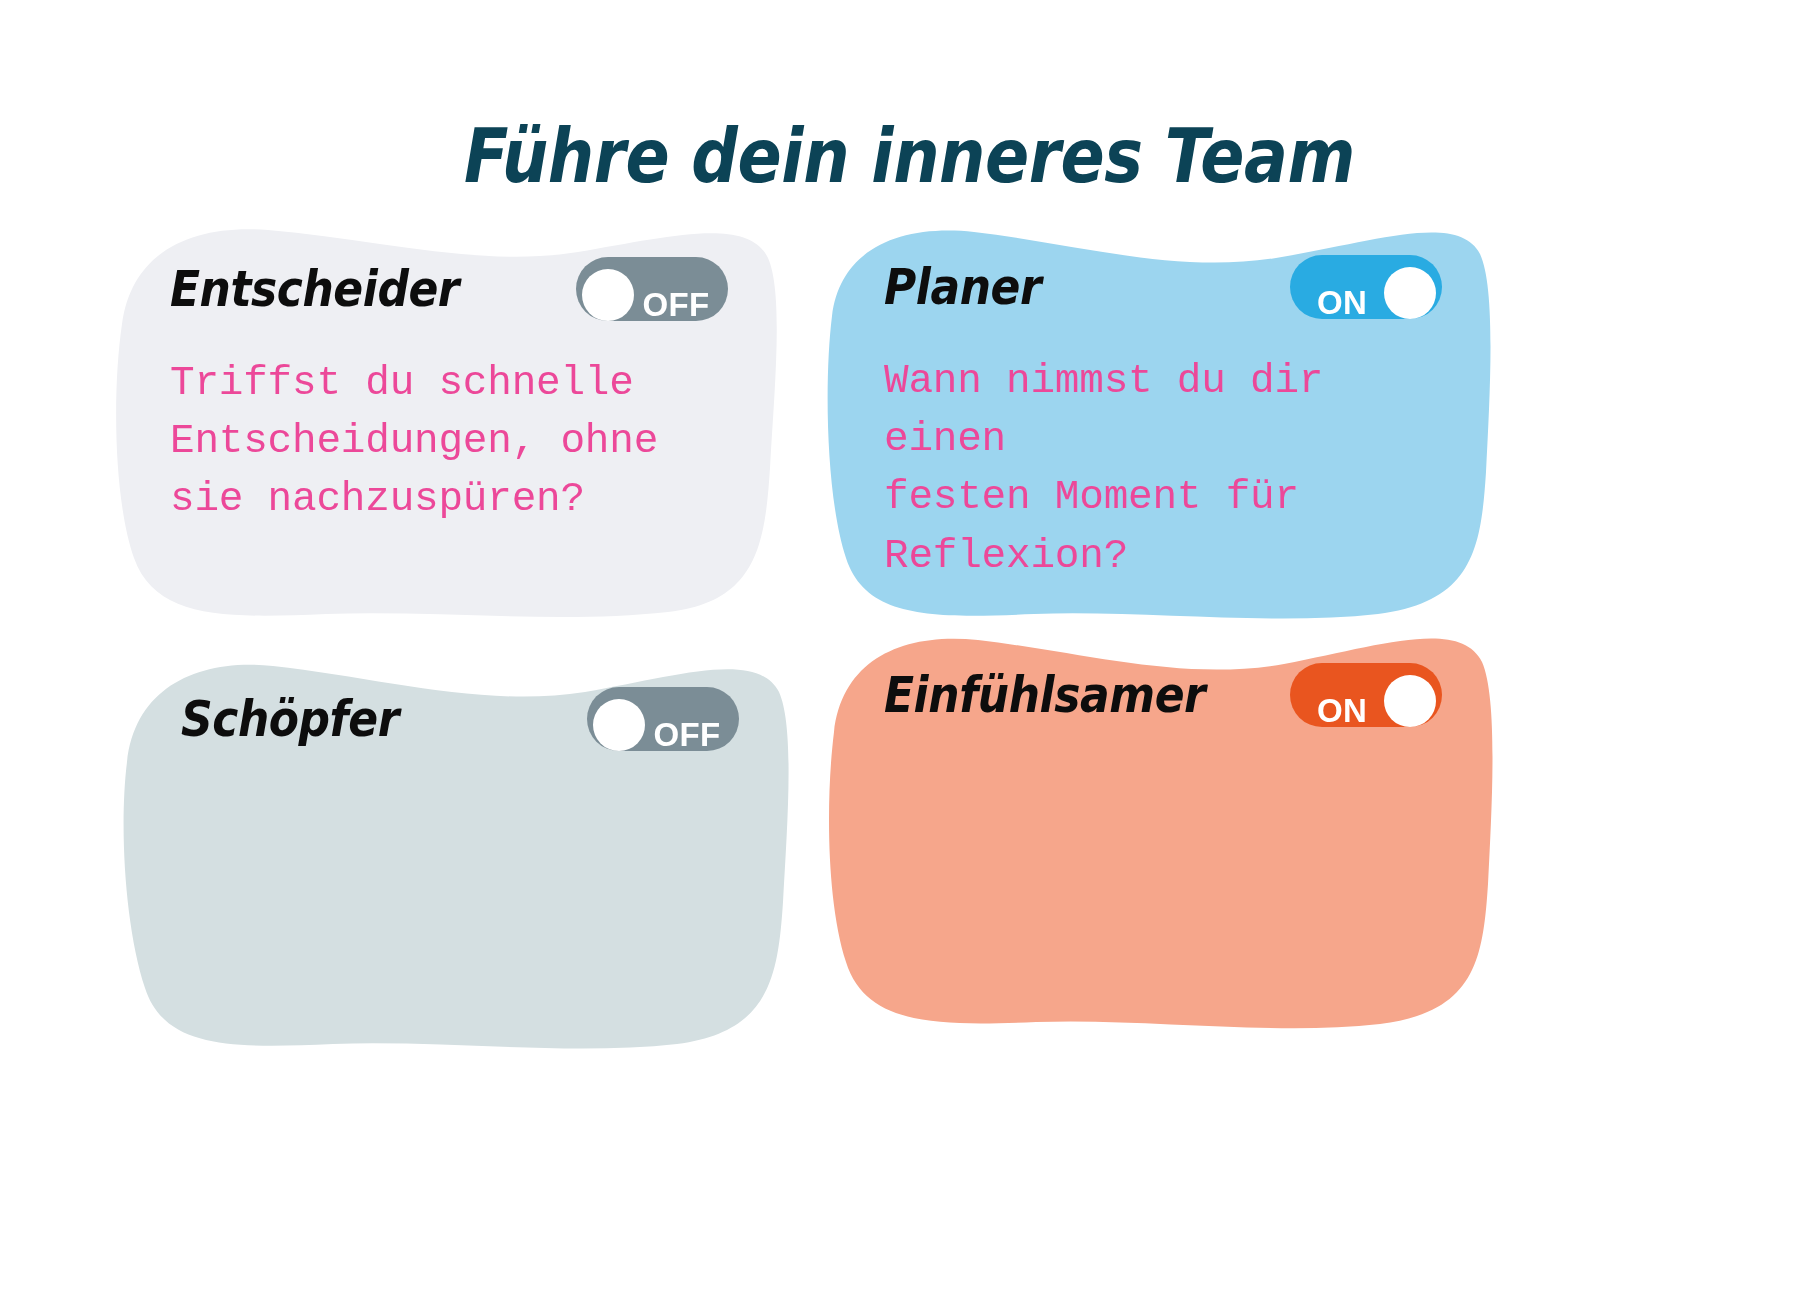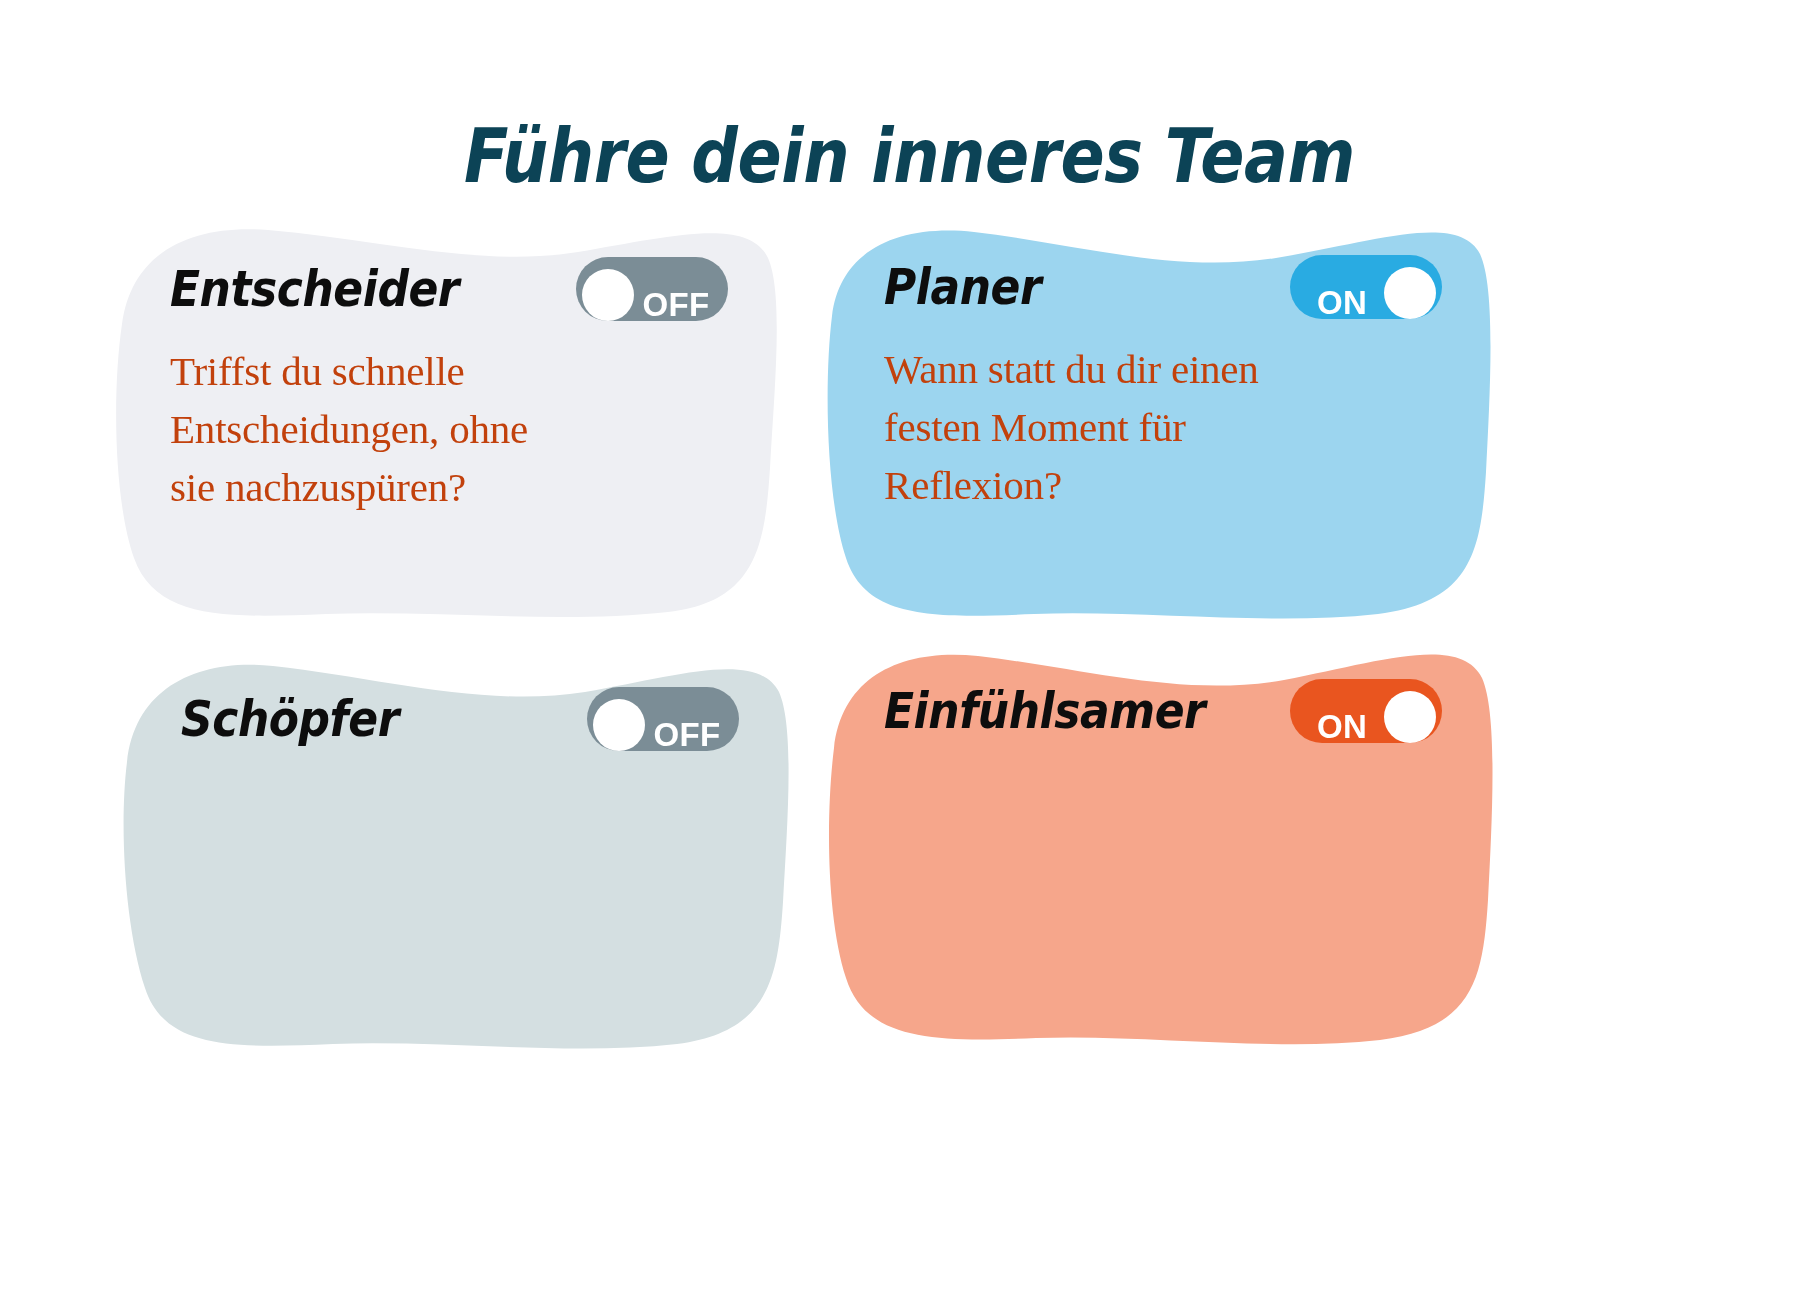--- a/index.html
+++ b/index.html
@@ -52,21 +52,21 @@
 
   .card {
     position: absolute;
     width: 672px;
     height: 420px;
   }
 
   .card.pos-tl { left: 108px;  top: 206px; }
   .card.pos-tr { left: 822px;  top: 204px; }
   .card.pos-bl { left: 119px;  top: 636px; }
-  .card.pos-br { left: 822px;  top: 628px; }
+  .card.pos-br { left: 822px;  top: 612px; }
 
   .card-blob {
     position: absolute;
     inset: 0;
     width: 100%;
     height: 100%;
     display: block;
   }
 
   .card-content {
@@ -91,26 +91,26 @@
     font-weight: 700;
     font-style: italic;
     letter-spacing: -0.5px;
     color: #0D0D0D;
     transform: scaleX(0.88);
     transform-origin: 0 50%;
     white-space: nowrap;
   }
 
   .card-body {
-    margin-top: 10px;
-    font-family: Liberation Serif, serif;
+    margin-top: 22px;
+    font-family: Liberation Mono, monospace;
     font-size: 41px;
     line-height: 1.42;
     font-weight: 400;
-    color: #c2410c;
+    color: #ec4899;
     letter-spacing: -0.2px;
     max-width: 530px;
     white-space: pre-line;
   }
 
   
   .toggle {
     position: relative;
     width: 152px;
     height: 64px;
@@ -191,21 +191,21 @@
                  C 4 294, 2 176, 10 112 Z" fill="#9CD5EF"></path>
       </svg>
       <div class="card-content">
         <div class="card-head">
           <span class="card-title">Planer</span>
           <span class="toggle is-on" style="background: rgb(41, 171, 226);">
             <span class="state-label">ON</span>
             <span class="knob"></span>
           </span>
         </div>
-        <p class="card-body">Wann statt du dir einen
+        <p class="card-body">Wann nimmst du dir einen
 festen Moment für
 Reflexion?</p>
       </div>
     </div>
 
     <div class="card pos-bl">
       <svg class="card-blob" viewBox="0 0 672 420" preserveAspectRatio="none">
         <path d="M 8 126
                  C 16 52, 78 22, 154 30
                  C 262 42, 366 72, 466 56

